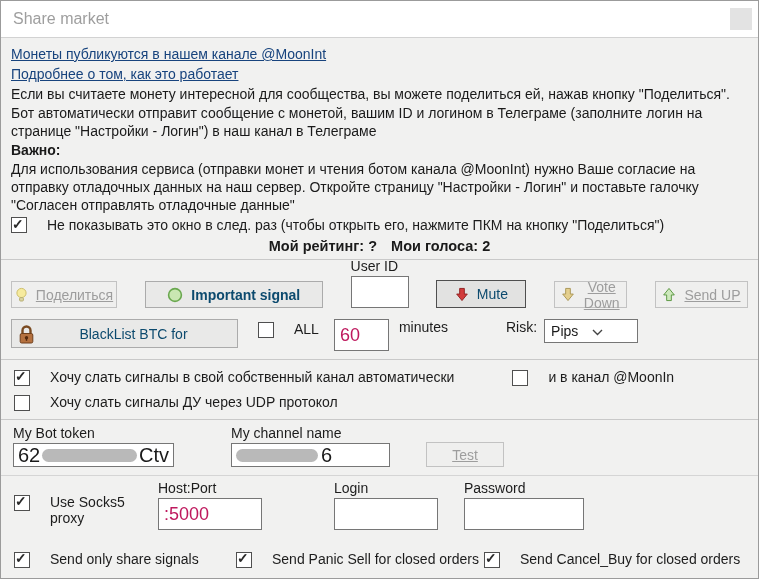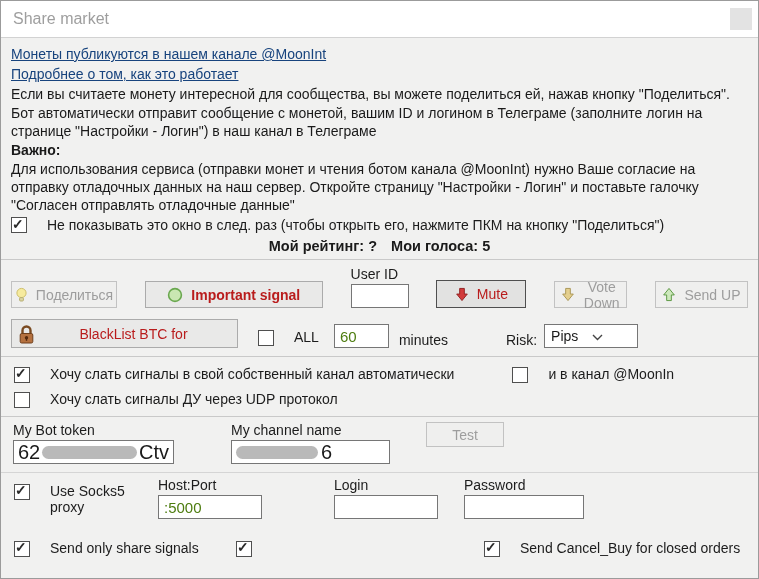--- a/index.html
+++ b/index.html
@@ -16,34 +16,34 @@
   .para{margin:0 0 1px 0;}
   .bold{font-weight:bold;}
   
   .cbrow{display:flex;align-items:flex-start;gap:20px;margin:2px 0;cursor:default;}
   .cb{width:14px;height:14px;background:#fff;border:1px solid #4f4f4f;flex:none;position:relative;margin-top:1px;}
   .cb.checked::after{content:"\2713";position:absolute;left:0px;top:-3px;font-size:14px;font-weight:bold;color:#2b2b2b;}
   .rating{text-align:center;font-weight:bold;font-size:14.5px;margin:3px 0 4px 0;}
   .rating span{margin:0 5px;}
   
   .btn{display:flex;align-items:center;justify-content:center;gap:8px;background:#e9e9e8;border:1px solid #ababab;
-       font-family:inherit;font-size:14px;color:#b91c1c;height:27px;box-sizing:border-box;cursor:pointer;position:relative;}
-  .btn.disabled{color:#9d9d9d;border-color:#c2c2c2;background:#efefee;}
+       font-family:inherit;font-size:14px;color:#0c4a6e;height:27px;box-sizing:border-box;cursor:pointer;position:relative;}
+  .btn.disabled{color:#9d9d9d;border-color:#c2c2c2;background:#efefee;text-decoration:underline;}
   .btn .ic{flex:none;display:inline-flex;}
-  .txt{background:#fff;border:1px solid #767676;height:24px;box-sizing:border-box;font-family:inherit;font-size:15px;
-       padding:1px 5px;color:#4d7c0f;}
+  .txt{background:#fff;border:1px solid #767676;height:32px;box-sizing:border-box;font-family:inherit;font-size:18px;
+       padding:1px 5px;color:#be185d;}
   .lbl{font-size:14px;color:#1c1c1c;}
   .col{display:flex;flex-direction:column;gap:2px;}
   
   .actions{border-top:1px solid #c9c9c9;padding:2px 10px 8px 10px;flex:none;}
   .row1{display:flex;align-items:flex-end;justify-content:space-between;height:46px;}
   .row1 .btn{margin-bottom:0;}
-  .row2{display:flex;align-items:flex-end;margin-top:11px;}
+  .row2{display:flex;align-items:flex-start;margin-top:11px;}
   .channelopts{border-top:1px solid #c9c9c9;padding:7px 10px 6px 13px;flex:none;}
-  .botsec{border-top:1px solid #c9c9c9;padding:5px 10px 8px 12px;display:flex;flex:none;}
+  .botsec{border-top:1px solid #c9c9c9;padding:5px 10px 8px 12px;display:flex;align-items:flex-end;flex:none;}
   .proxysec{border-top:1px solid #d5d5d5;padding:4px 10px 9px 13px;display:flex;align-items:flex-end;flex:none;}
   .grid{display:grid;grid-template-columns:222px 248px auto;row-gap:17px;padding:10px 10px 8px 13px;flex:none;}
   .select{width:94px;height:24px;background:#fff;border:1px solid #767676;box-sizing:border-box;display:flex;
           align-items:center;padding:0 4px 0 6px;cursor:pointer;}
   .select span{flex:1;}
   .blob{display:inline-block;height:13px;border-radius:7px;background:#b9b9b9;vertical-align:middle;}
   .fakeinput{display:flex;align-items:center;background:#fff;border:1px solid #767676;height:24px;box-sizing:border-box;
              padding:0 4px;font-size:20px;}
 </style>
 </head>
@@ -62,21 +62,21 @@
     <div class="para">Если вы считаете монету интересной для сообщества, вы можете поделиться ей, нажав кнопку "Поделиться".</div>
     <div class="para">Бот автоматически отправит сообщение с монетой, вашим ID и логином в Телеграме (заполните логин на странице "Настройки - Логин") в наш канал в Телеграме</div>
     <div class="para bold">Важно:</div>
     <div class="para">Для использования сервиса (отправки монет и чтения ботом канала @MoonInt) нужно Ваше согласие на отправку отладочных данных на наш сервер. Откройте страницу "Настройки - Логин" и поставьте галочку "Согласен отправлять отладочные данные"</div>
     <label class="cbrow">
       <span class="cb checked"></span>
       <span class="lbl">Не показывать это окно в след. раз (чтобы открыть его, нажмите ПКМ на кнопку "Поделиться")</span>
     </label>
     <div class="rating">
       <span>Мой рейтинг: ?</span>
-      <span>Мои голоса: 5</span>
+      <span>Мои голоса: 2</span>
     </div>
   </div>
 
   <div class="actions">
     <div class="row1">
       <button class="btn disabled" style="width:106px">
         <span class="ic">
           <svg width="13" height="16" viewBox="0 0 13 16">
               <circle cx="6.5" cy="6" r="4.6" fill="#f6eb9e" stroke="#cfc06c"></circle>
               <rect x="4.6" y="10.6" width="3.8" height="3.4" rx="1" fill="#dcd6a4" stroke="#b7af72"></rect>
@@ -217,20 +217,21 @@
     </div>
   </div>
 
   <div class="grid">
     <label class="cbrow">
       <span class="cb checked"></span>
       <span class="lbl">Send only share signals</span>
     </label>
     <label class="cbrow">
       <span class="cb checked"></span>
+      <span class="lbl">Send Panic Sell for closed orders</span>
     </label>
     <label class="cbrow">
       <span class="cb checked"></span>
       <span class="lbl">Send Cancel_Buy for closed orders</span>
     </label>
     <label class="cbrow">
 
       <span class="lbl">Send Cancel_Buy on buy fill</span>
     </label>
     <label class="cbrow">

